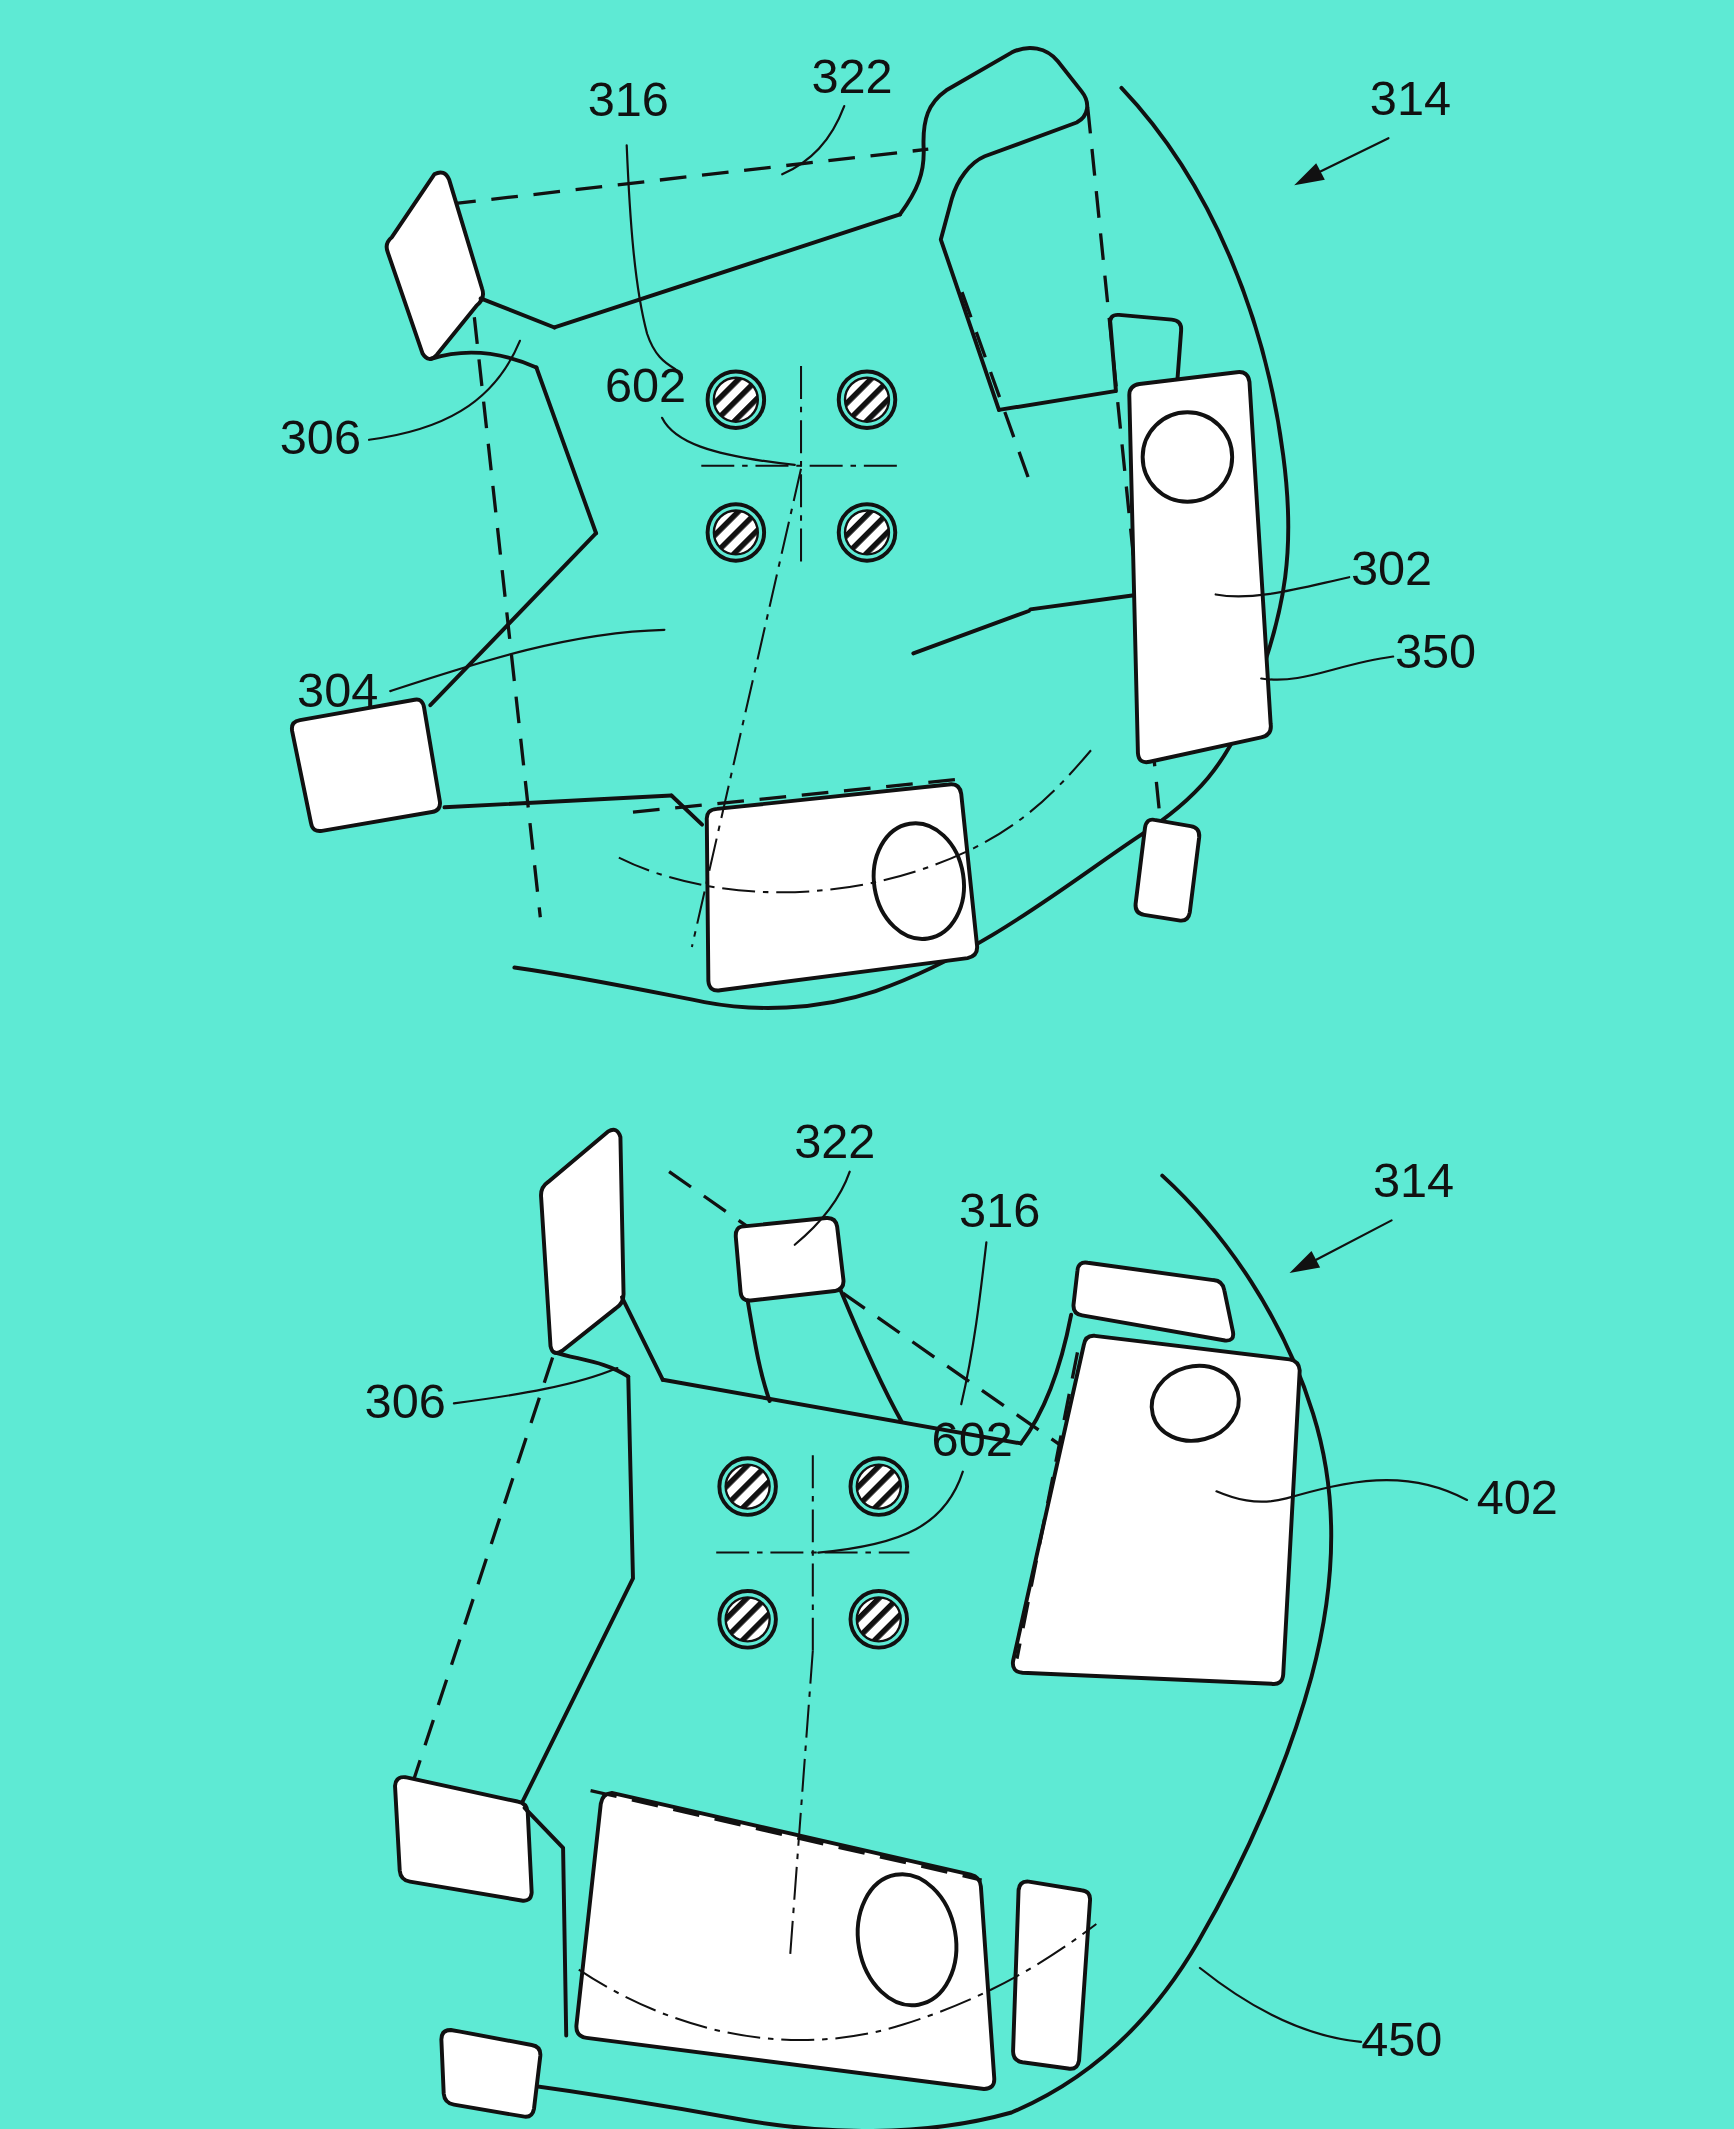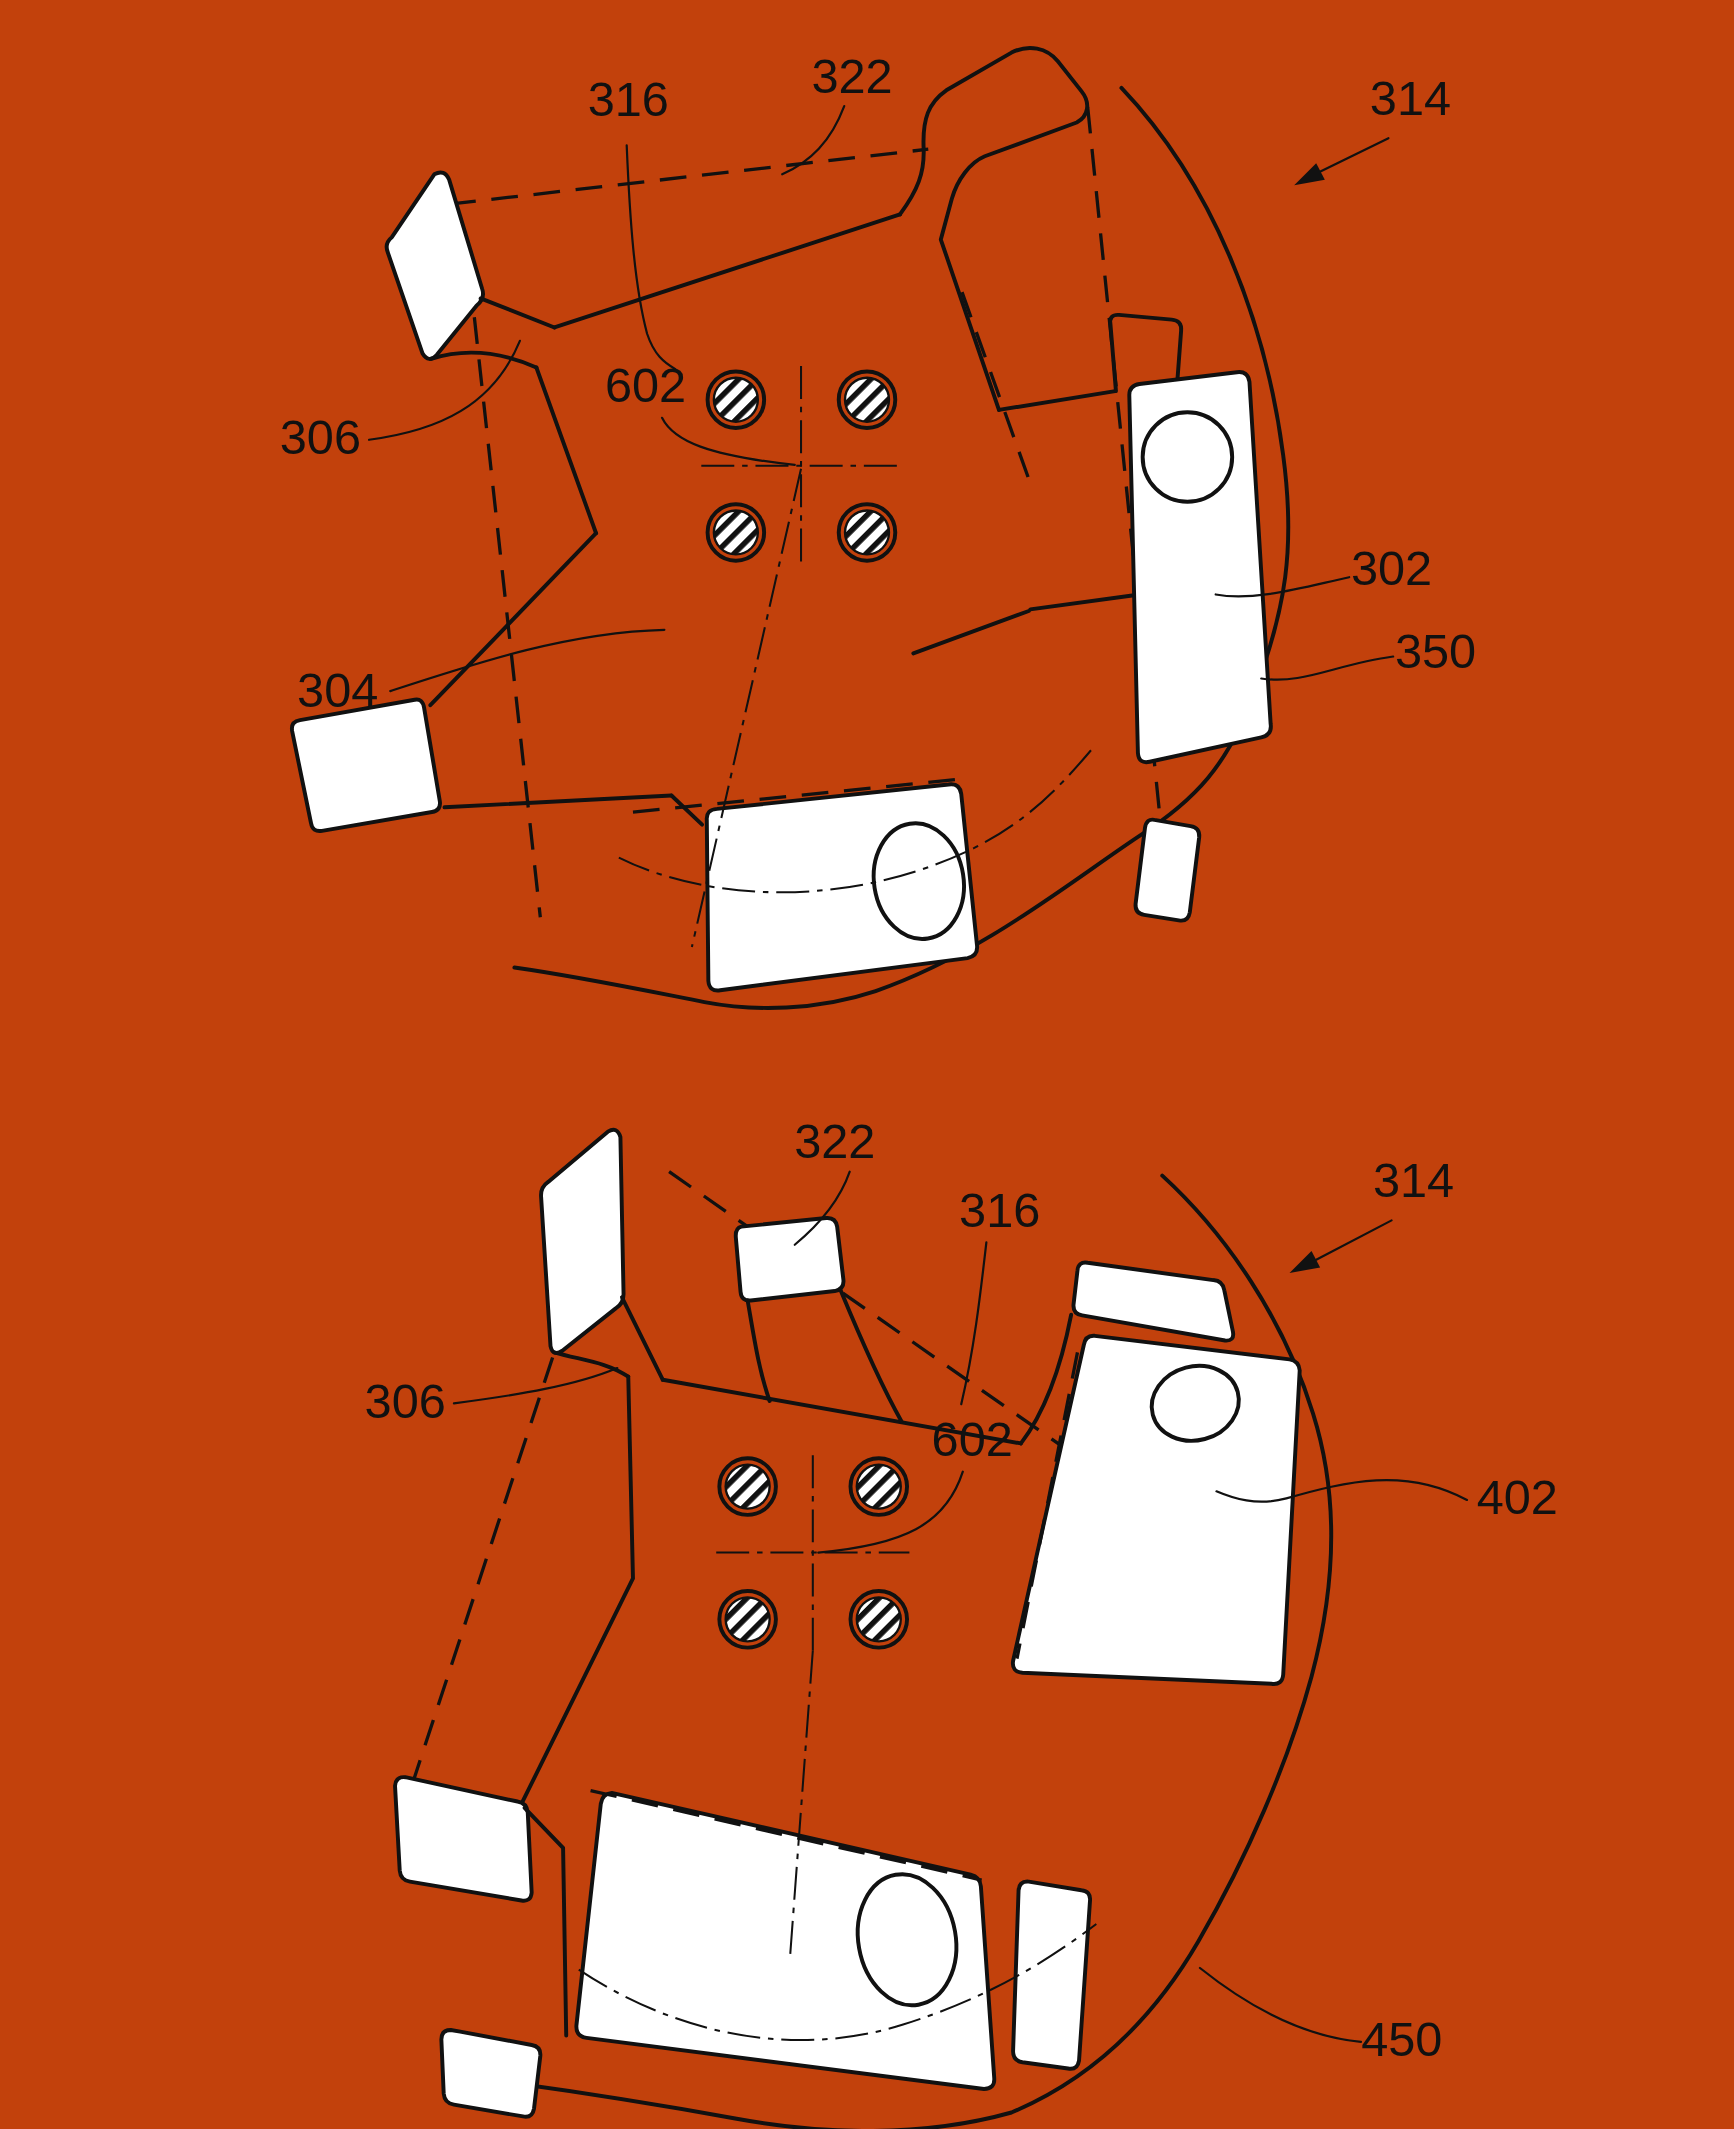--- a/index.html
+++ b/index.html
@@ -1,16 +1,16 @@
 <!DOCTYPE html>
 <html style="font-size:12.6px"><head>
 <meta charset="utf-8">
 <style>
   html,body{margin:0;padding:0;background:#fff;}
-  .page{position:relative;width:1734px;height:2129px;background:#c2410c;overflow:hidden;}
+  .page{position:relative;width:1734px;height:2129px;background:#5eead4;overflow:hidden;}
   svg{display:block;width:1734px;height:2129px;}
   .outline{fill:none;stroke:#111;stroke-width:5;stroke-linecap:round;stroke-linejoin:round;}
   .outline-f{fill:#fff;stroke:#111;stroke-width:5;stroke-linejoin:round;}
   .dashed{fill:none;stroke:#111;stroke-width:4.2;stroke-dasharray:34 20;stroke-linecap:butt;}
   .dashdot{fill:none;stroke:#111;stroke-width:2.6;stroke-dasharray:42 10 7 10;stroke-linecap:butt;}
   .leader{fill:none;stroke:#111;stroke-width:2.8;stroke-linecap:round;}
   .reftext{font-family:"Liberation Sans","DejaVu Sans",sans-serif;font-size:62px;fill:#111;}
   .ah{fill:#111;stroke:none;}
 </style>
 </head>

